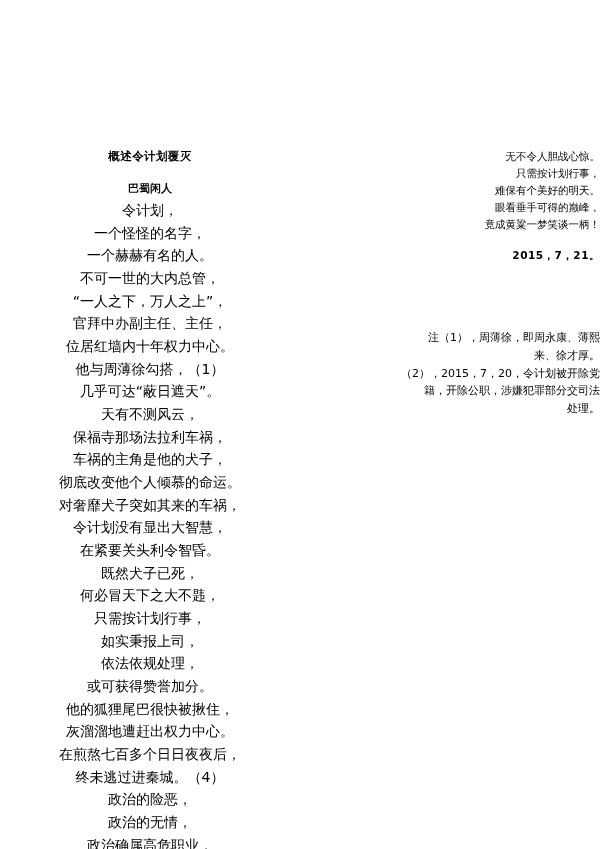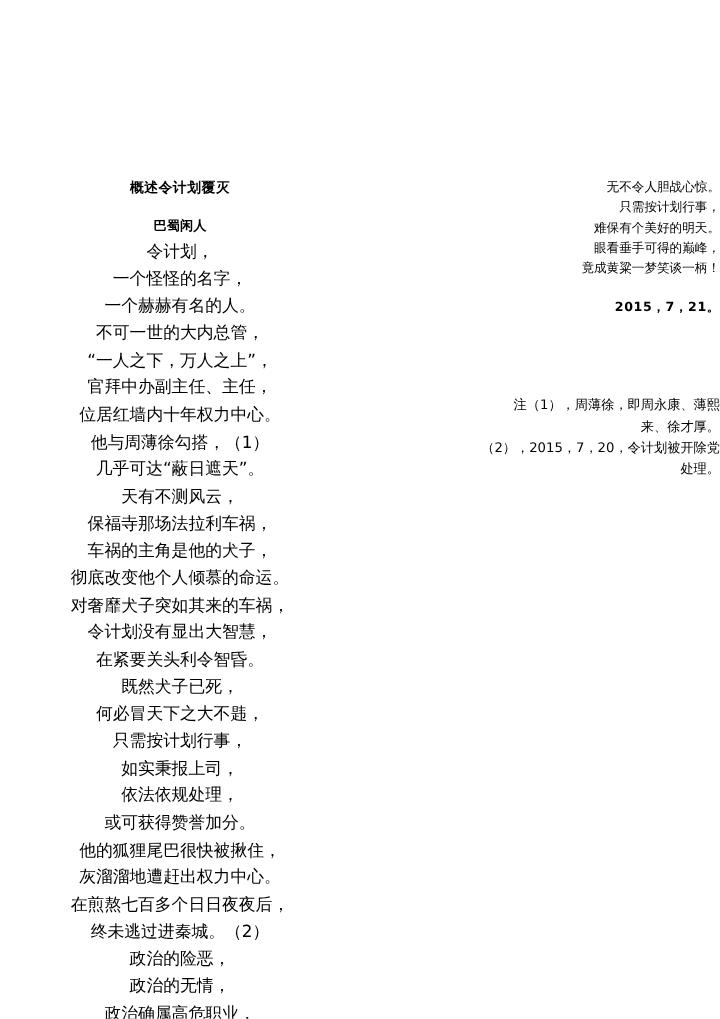--- a/index.html
+++ b/index.html
@@ -144,21 +144,21 @@
           <span class="line">或可获得赞誉加分。</span>
         </div>
 
         <div class="stanza">
           <span class="line">他的狐狸尾巴很快被揪住，</span>
           <span class="line">灰溜溜地遭赶出权力中心。</span>
         </div>
 
         <div class="stanza">
           <span class="line">在煎熬七百多个日日夜夜后，</span>
-          <span class="line">终未逃过进秦城。（2）</span>
+          <span class="line">终未逃过进秦城。（4）</span>
         </div>
 
         <div class="stanza">
           <span class="line">政治的险恶，</span>
           <span class="line">政治的无情，</span>
           <span class="line">政治确属高危职业，</span>
         </div>
 
       </div>
     </div>
@@ -174,19 +174,20 @@
           <span class="line">竟成黄粱一梦笑谈一柄！</span>
         </div>
       </div>
 
       <div class="date">2015，7，21。</div>
 
       <div class="notes">
         <span class="nline">注（1），周薄徐，即周永康、薄熙</span>
         <span class="nline">来、徐才厚。</span>
         <span class="nline">（2），2015，7，20，令计划被开除党</span>
+        <span class="nline">籍，开除公职，涉嫌犯罪部分交司法</span>
         <span class="nline">处理。</span>
       </div>
 
     </div>
 
   </div>
 </div>
 
 </body></html>

